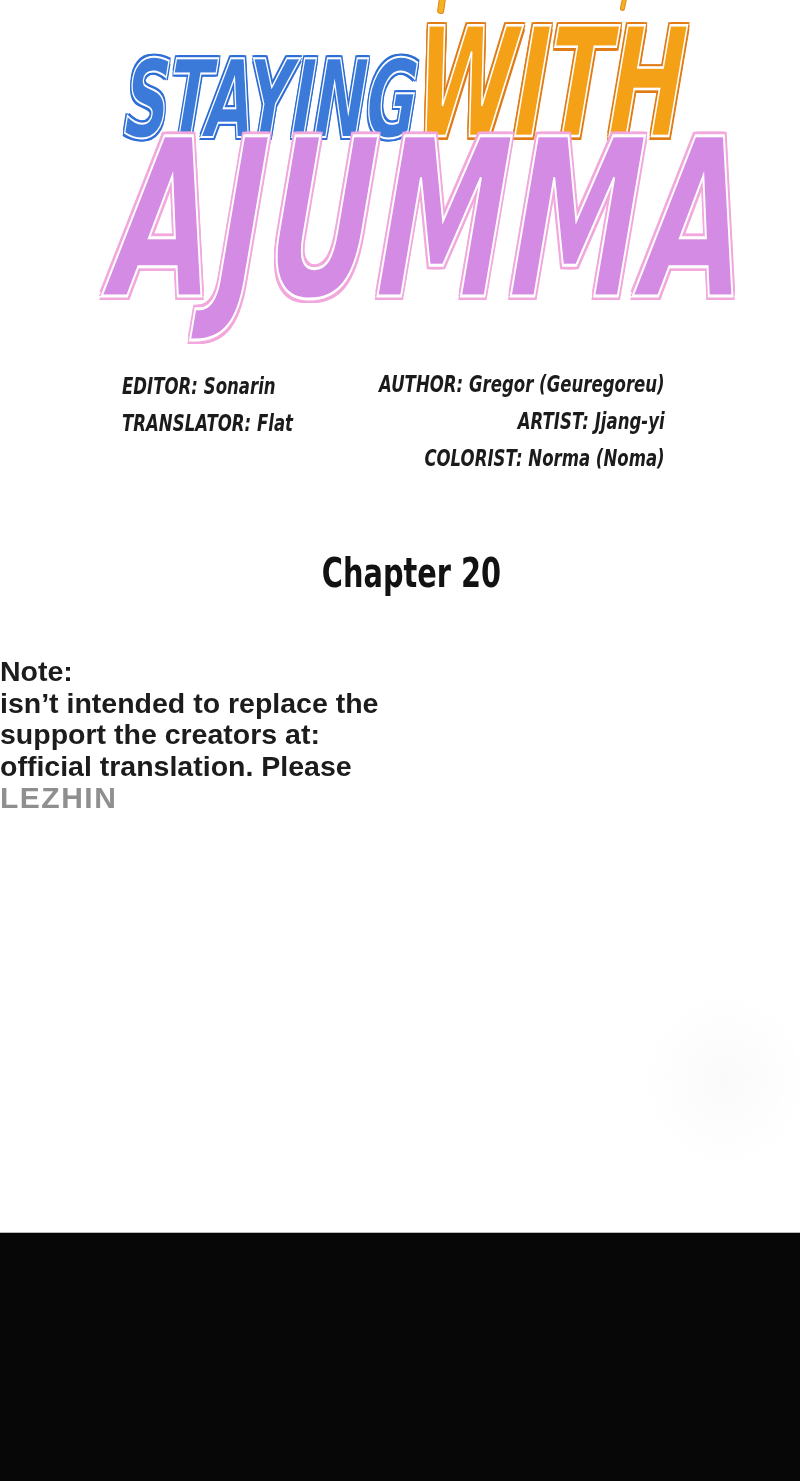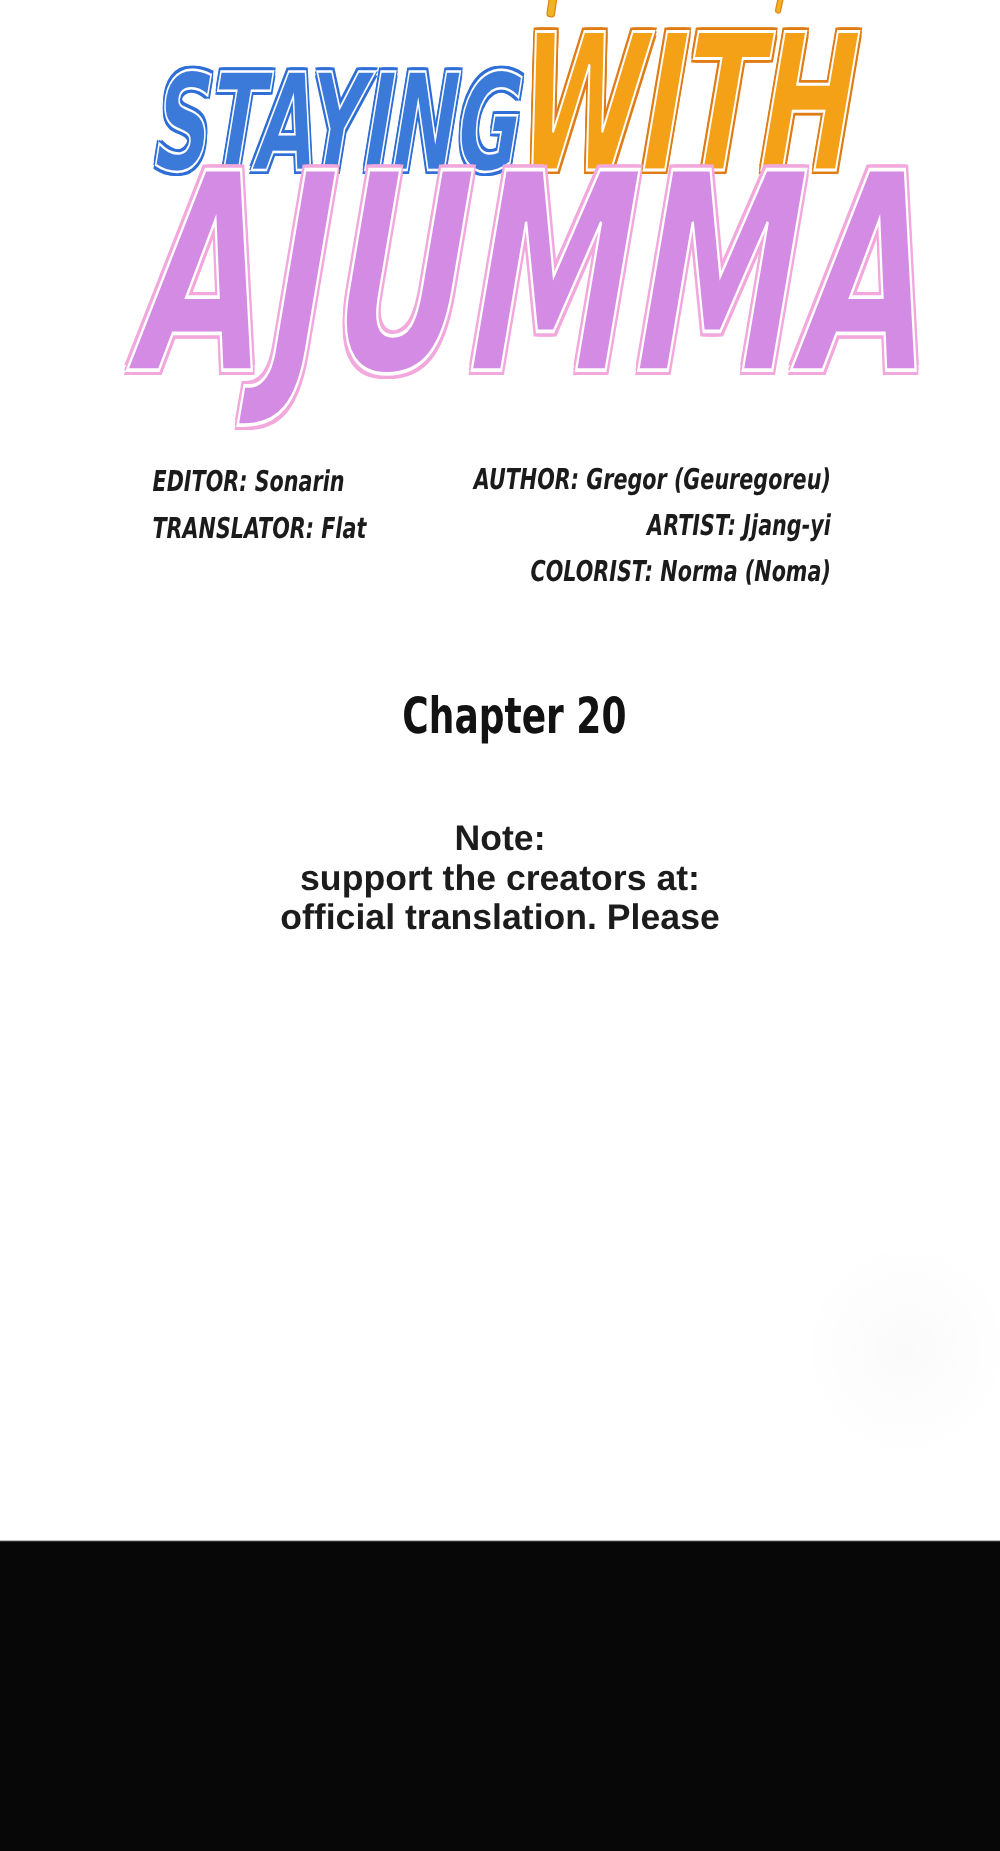--- a/index.html
+++ b/index.html
@@ -50,21 +50,20 @@
     display:inline-block;
     font-family:"DejaVu Sans", sans-serif;
     font-weight:bold; font-size:40px; color:#121212;
     transform:scaleX(.72); transform-origin:center top;
     white-space:nowrap;
   }
 
   
   .note {
     position:absolute; left:0; top:656px; width:800px;
-    text-align:center;
     font-family:"Liberation Sans", sans-serif;
     font-weight:bold; font-size:28.5px; line-height:31.6px;
     color:#1c1c1c;
   }
   .note .lezhin { color:#8f8f8f; letter-spacing:1.5px; font-size:30px; }
 
   
   .smudge {
     position:absolute; left:640px; top:990px; width:170px; height:180px;
     background:radial-gradient(closest-side, rgba(0,0,0,0.018), rgba(0,0,0,0));
@@ -97,21 +96,23 @@
     <div>ARTIST: Jjang-yi</div>
     <div>COLORIST: Norma (Noma)</div>
   </div>
 
   <div class="chapter-row">
     <span>Chapter 20</span>
   </div>
 
   <div class="note">
     <div>Note:</div>
+    <div>isn’t intended to replace the</div>
     <div>support the creators at:</div>
     <div>official translation. Please</div>
+    <div class="lezhin" style="color: rgb(143, 143, 143);">LEZHIN</div>
   </div>
 
   <div class="smudge"></div>
 
   <div class="footer-panel" style="background-color: rgb(7, 7, 7);"></div>
 
 </div>
 
 </body></html>

